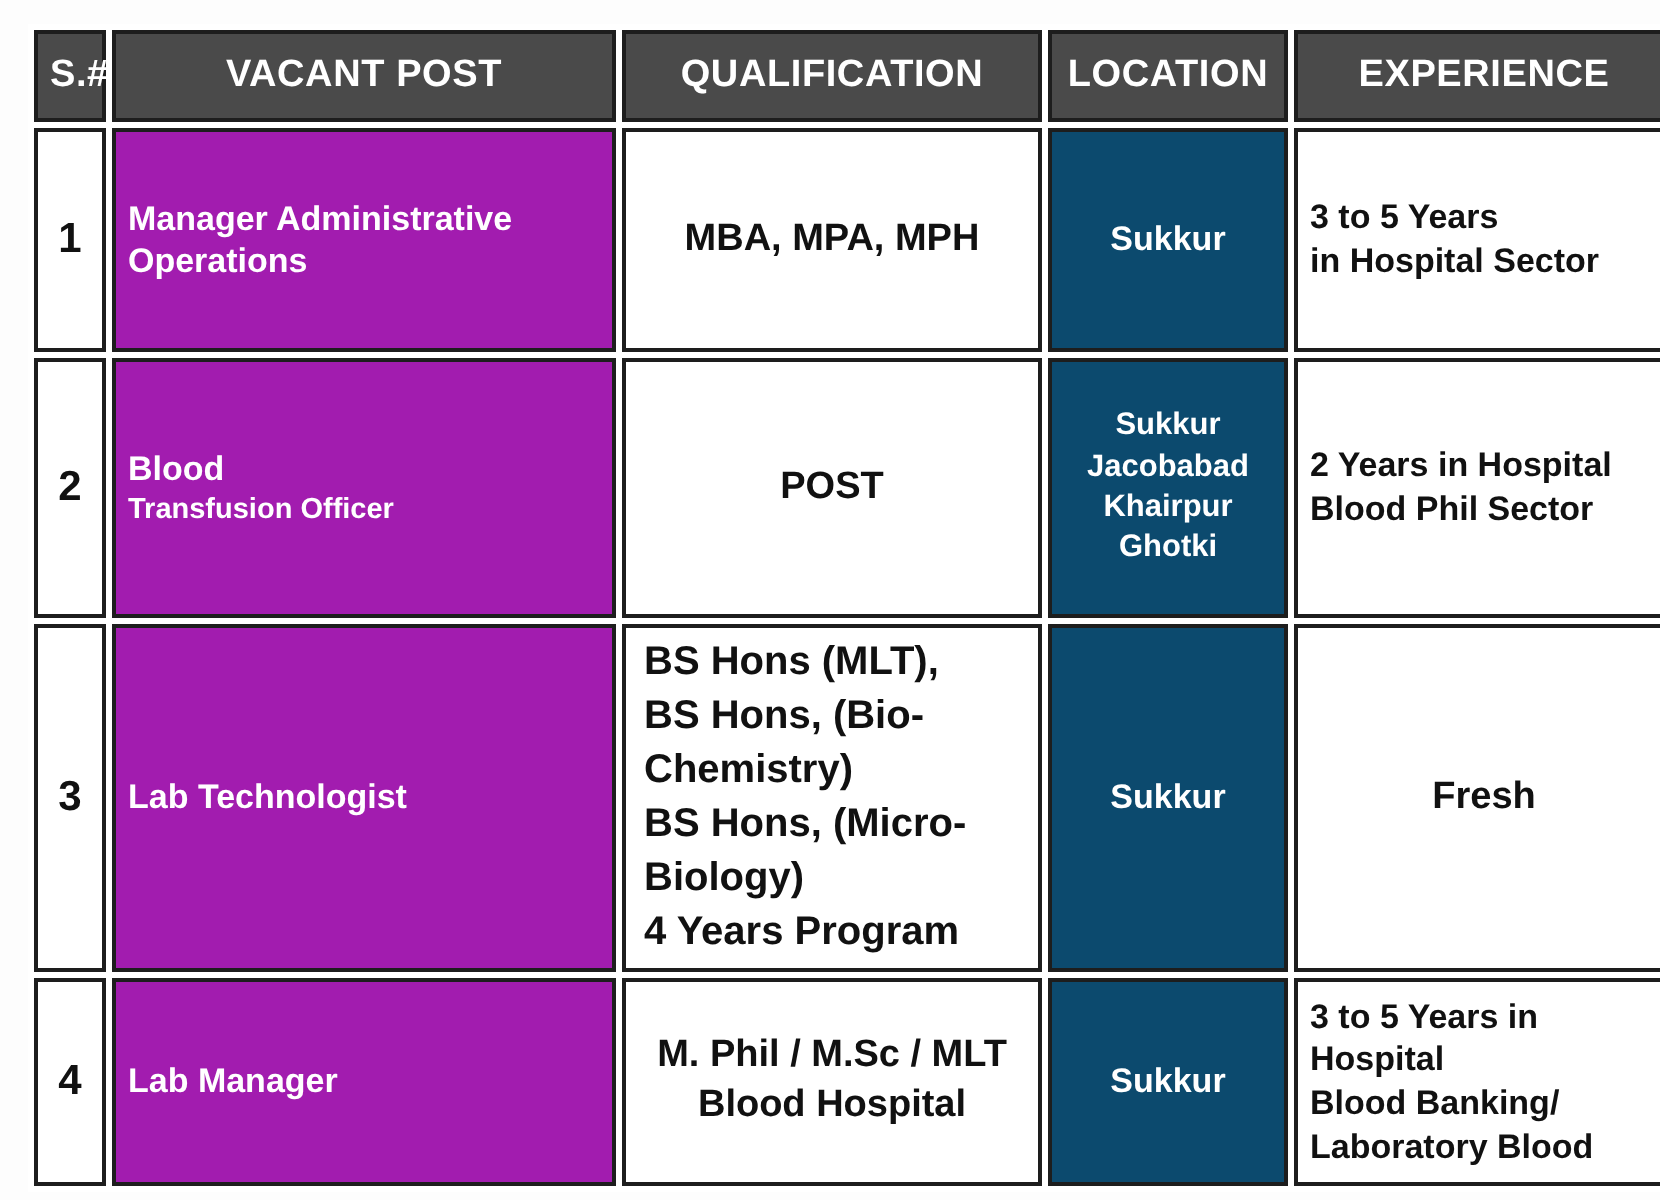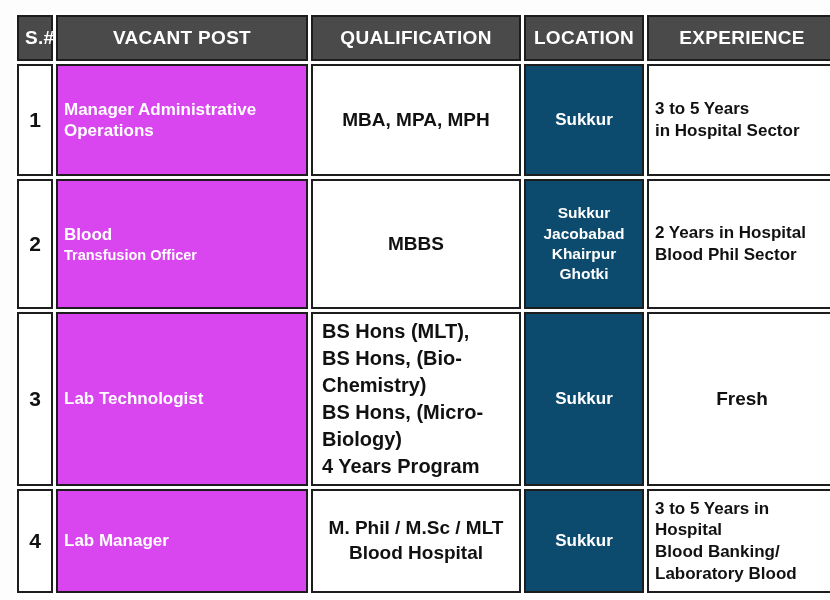--- a/index.html
+++ b/index.html
@@ -70,21 +70,21 @@
   
   td.sn {
     background: #ffffff;
     color: #111;
     font-size: 21px;
     font-weight: bold;
     text-align: center;
     padding: 0;
   }
   td.post {
-    background: #d946ef;
+    background: #a21caf;
     color: #ffffff;
     font-size: 17px;
     font-weight: bold;
     line-height: 1.25;
     text-align: left;
     padding-left: 10px;
   }
   td.post .sub {
     display: block;
     font-size: 14.5px;
@@ -177,21 +177,21 @@
           <span class="ln">in Hospital Sector</span>
         </td>
       </tr>
 
       <tr class="r2">
         <td class="sn">2</td>
         <td class="post">
           <span class="ln">Blood</span>
           <span class="sub">Transfusion Officer</span>
         </td>
-        <td class="qual">MBBS</td>
+        <td class="qual">POST</td>
         <td class="loc multi">
           <span class="ln">Sukkur</span>
           <span class="ln">Jacobabad</span>
           <span class="ln">Khairpur</span>
           <span class="ln">Ghotki</span>
         </td>
         <td class="exp">
           <span class="ln">2 Years in Hospital</span>
           <span class="ln">Blood Phil Sector</span>
         </td>

